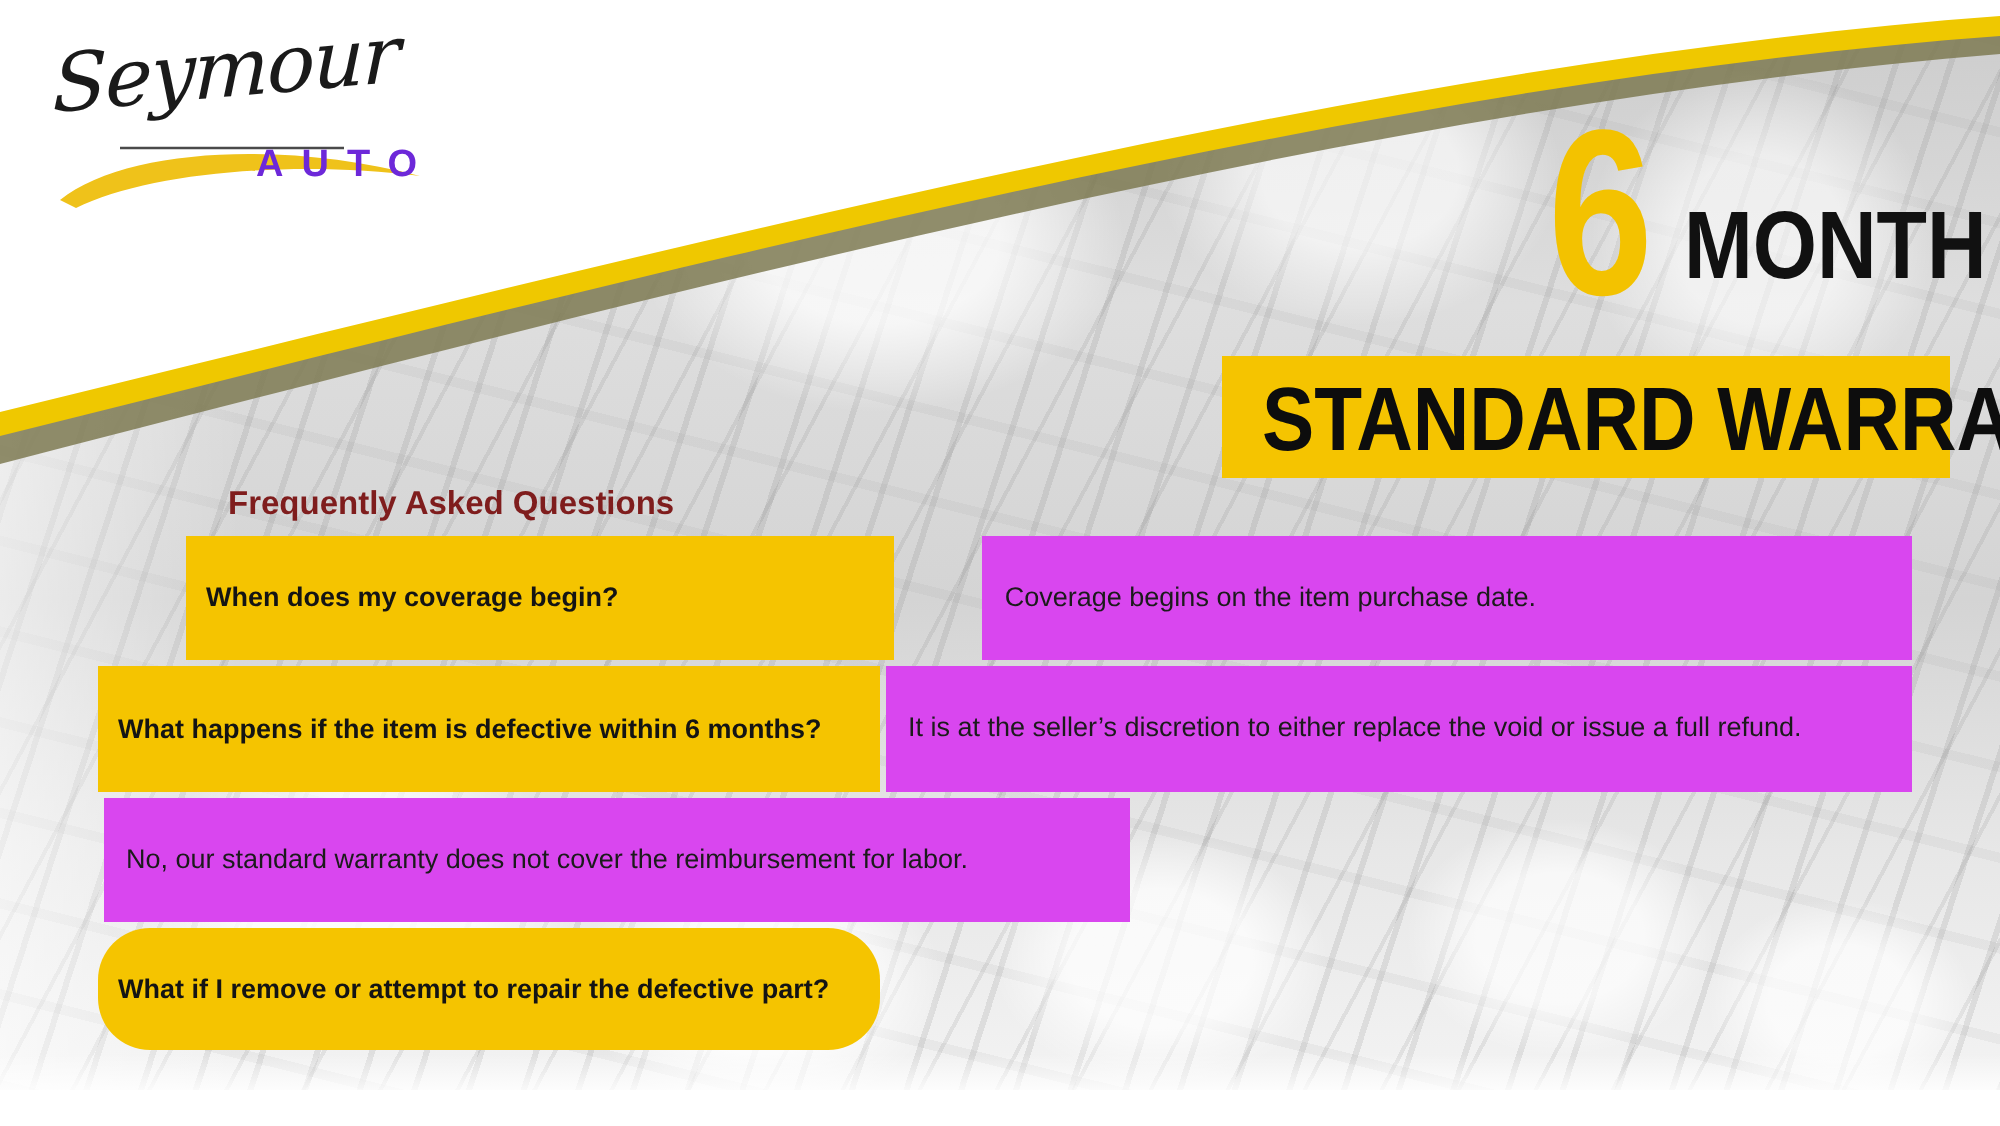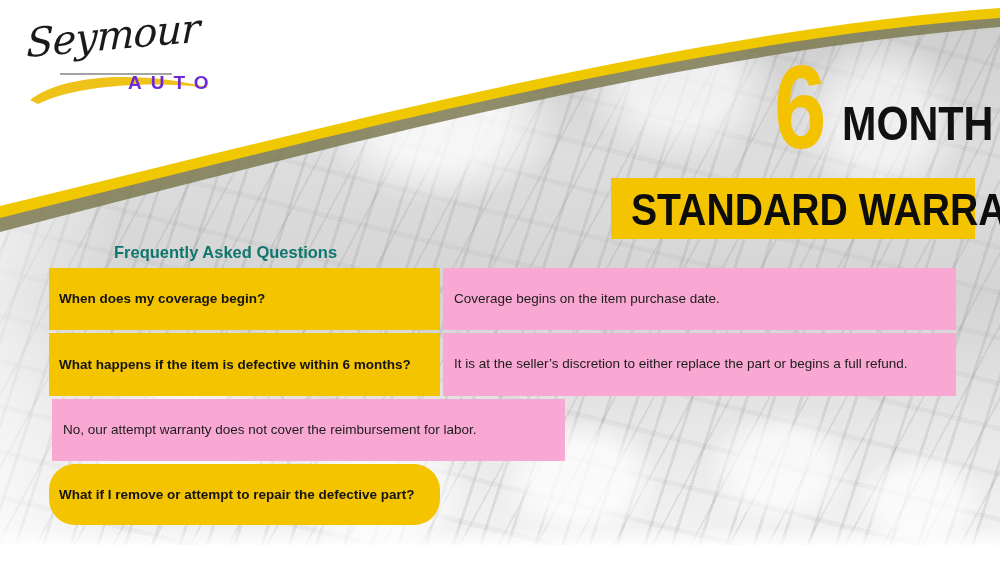--- a/index.html
+++ b/index.html
@@ -109,21 +109,21 @@
     transform-origin:left top;
     white-space:nowrap;
   }
 
   
   .faq-title{
     position:absolute;left:114px;top:243px;
     font-family:"Liberation Sans",sans-serif;
     font-weight:bold;
     font-size:16.5px;
-    color:#0f766e;
+    color:#7f1d1d;
   }
   .faq-table{
     position:absolute;left:49px;top:268px;width:907px;
   }
   .faq-row{display:flex;margin-bottom:3px;}
   .faq-row:last-child{margin-bottom:0;}
   .faq-q{
     width:391px;
     background:#F5C400;
     box-sizing:border-box;
@@ -131,31 +131,31 @@
     font-family:"Liberation Sans",sans-serif;
     font-weight:bold;
     font-size:13.5px;
     line-height:1.33;
     color:#141414;
     display:flex;align-items:center;
   }
   .faq-a{
     width:513px;
     margin-left:3px;
-    background:#f9a8d4;
+    background:#d946ef;
     box-sizing:border-box;
     padding:13px 12px 13px 11px;
     font-family:"Liberation Sans",sans-serif;
     font-size:13.5px;
     line-height:1.38;
     color:#1b1b1b;
     text-align:justify;
     display:flex;align-items:center;
   }
-  .r1 .faq-q,.r1 .faq-a{height:62px;}
+  .r1 .faq-q,.r1 .faq-a{height:62px;margin-left:44px;}
   .r2 .faq-q,.r2 .faq-a{height:63px;text-align:center;}
   .r3 .faq-q,.r3 .faq-a{height:62px;}
   .r4 .faq-q,.r4 .faq-a{height:61px;border-radius:26px;}
 </style>
 </head>
 <body>
 
 <div class="slide">
 
   <div class="bg-photo"></div>
@@ -190,23 +190,23 @@
 
   <div class="faq-title">Frequently Asked Questions</div>
 
   <div class="faq-table">
     <div class="faq-row r1">
       <div class="faq-q">When does my coverage begin?</div>
       <div class="faq-a">Coverage begins on the item purchase date.</div>
     </div>
     <div class="faq-row r2">
       <div class="faq-q">What happens if the item is defective within 6 months?</div>
-      <div class="faq-a">It is at the seller’s discretion to either replace the part or begins a full refund.</div>
+      <div class="faq-a">It is at the seller’s discretion to either replace the void or issue a full refund.</div>
     </div>
     <div class="faq-row r3">
-      <div class="faq-a">No, our attempt warranty does not cover the reimbursement for labor.</div>
+      <div class="faq-a">No, our standard warranty does not cover the reimbursement for labor.</div>
     </div>
     <div class="faq-row r4">
       <div class="faq-q">What if I remove or attempt to repair the defective part?</div>
     </div>
   </div>
 
 </div>
 
 </body></html>

